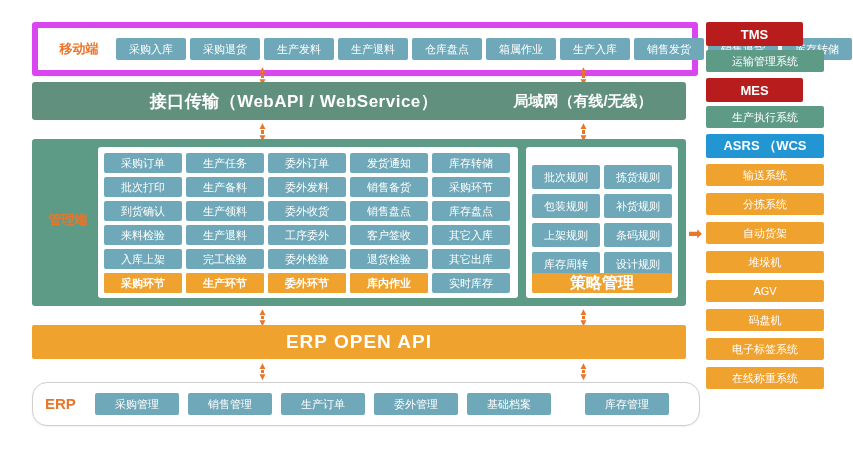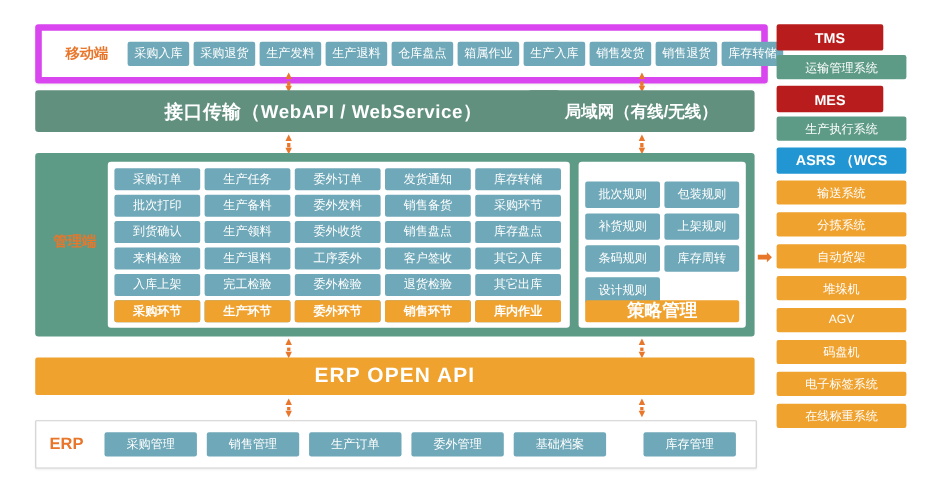--- a/index.html
+++ b/index.html
@@ -26,21 +26,21 @@
     position:absolute;left:32px;top:22px;width:654px;height:42px;
     border:6px solid #d946ef;border-radius:3px;background:#fff;
     box-shadow:0 1px 2px rgba(0,0,0,.06);
   }
   .mobile-label{
     position:absolute;left:10px;top:12px;width:62px;height:18px;
     color:#E8762B;font-weight:bold;font-size:13px;
     display:flex;align-items:center;justify-content:center;
   }
   .mobile-cells{position:absolute;left:78px;top:10px;display:flex;gap:4px;}
-  .mobile-cells .cell{width:56px;height:22px;background:#6fa8b8;font-size:11px;}
+  .mobile-cells .cell{width:70px;height:22px;background:#6fa8b8;font-size:11px;}
 
   
   .api-box{
     position:absolute;left:32px;top:82px;width:430px;height:38px;
     background:#62907f;color:#fff;border-radius:3px;
     display:flex;align-items:center;justify-content:center;
     font-size:17px;font-weight:bold;letter-spacing:.5px;padding-left:47px;
   }
   .lan-box{
     position:absolute;left:480px;top:82px;width:206px;height:38px;
@@ -94,22 +94,23 @@
   .openapi{
     position:absolute;left:32px;top:325px;width:654px;height:34px;
     background:#F0A22E;color:#fff;border-radius:2px;
     display:flex;align-items:center;justify-content:center;
     font-size:19px;font-weight:bold;letter-spacing:1px;
   }
 
   
   .erp-panel{
     position:absolute;left:32px;top:382px;width:654px;height:42px;
-    border:1px solid #cfcfcf;border-radius:1px;background:#fff;
+    border:1px solid #cfcfcf;border-radius:15px;background:#fff;
     box-shadow:0 1px 2px rgba(0,0,0,.06);
+    padding-left:12px;
   }
   .erp-label{
     position:absolute;left:12px;top:12px;
     color:#E8762B;font-weight:bold;font-size:15px;
   }
   .erp-cells{position:absolute;left:62px;top:10px;display:flex;gap:9px;}
   .erp-cells .cell{width:84px;height:22px;background:#6fa8b8;font-size:11px;}
   .erp-right{position:absolute;left:552px;top:10px;}
   .erp-right .cell{width:84px;height:22px;background:#6fa8b8;font-size:11px;}
 
@@ -224,28 +225,28 @@
         <div class="cell">采购退货</div>
         <div class="cell">完工入库</div>
         <div class="cell">委外结算</div>
         <div class="cell">退货入库</div>
         <div class="cell">实时库存</div>
       </div>
       <div class="foot-row">
         <div class="cell">采购环节</div>
         <div class="cell">生产环节</div>
         <div class="cell">委外环节</div>
-        <div class="cell">销售环节</div>
         <div class="cell">库内作业</div>
       </div>
     </div>
 
     <div class="rule-inner">
       <div class="rule-grid">
         <div class="cell">批次规则</div>
+        <div class="cell">拣货规则</div>
         <div class="cell">包装规则</div>
         <div class="cell">补货规则</div>
         <div class="cell">上架规则</div>
         <div class="cell">条码规则</div>
         <div class="cell">库存周转</div>
         <div class="cell">设计规则</div>
       </div>
       <div class="rule-foot">
         <div class="cell">策略管理</div>
       </div>

